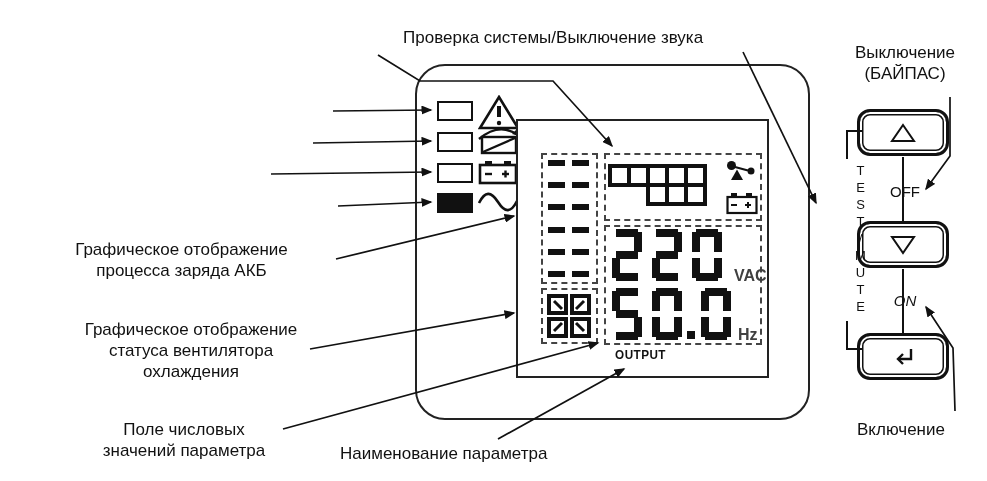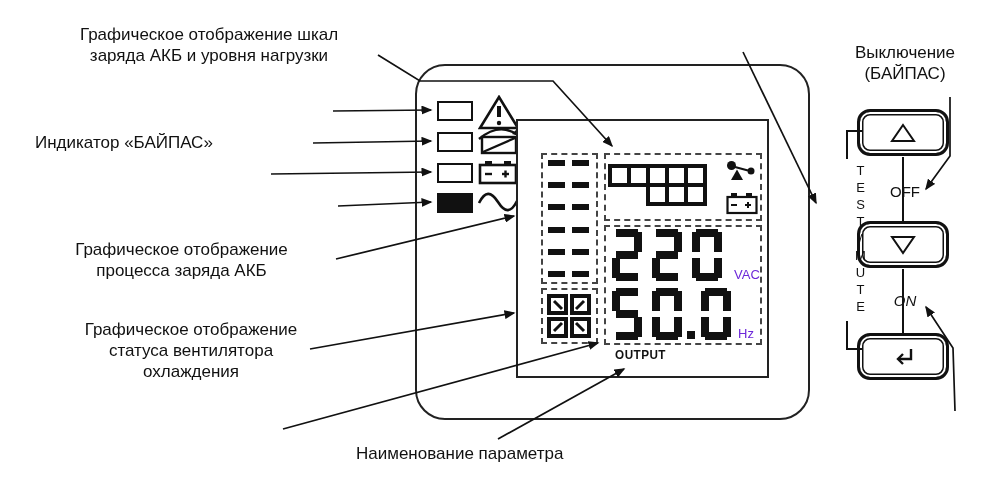--- a/index.html
+++ b/index.html
@@ -30,51 +30,52 @@
   .d7{position:relative;display:inline-block;width:30px;height:52px;margin:0 5px;}
   .sg{position:absolute;background:#111;display:block;}
   .sg-a{left:4px;right:4px;top:0;height:8px;}
   .sg-g{left:4px;right:4px;top:22px;height:8px;}
   .sg-d{left:4px;right:4px;bottom:0;height:8px;}
   .sg-f{left:0;top:3px;width:8px;height:20px;}
   .sg-b{right:0;top:3px;width:8px;height:20px;}
   .sg-e{left:0;bottom:3px;width:8px;height:20px;}
   .sg-c{right:0;bottom:3px;width:8px;height:20px;}
   .d7dot{display:inline-block;width:8px;height:8px;background:#111;margin:0 1px 1px 0;}
-  .unit{position:absolute;font-weight:400;font-size:13px;color:#6d28d9;}
+  .unit{position:absolute;font-weight:700;font-size:16px;color:#404040;}
   .param-name{position:absolute;left:516px;top:347px;width:249px;text-align:center;
               font-weight:700;font-size:13px;letter-spacing:.5px;transform:scaleX(.9);}
   
   .btn{position:absolute;left:857px;width:92px;height:47px;border:3px solid #111;border-radius:13px;
        background:#fff;box-shadow:inset 0 0 0 2px #fff,inset 0 0 0 3.5px #111;
        display:flex;align-items:center;justify-content:center;cursor:pointer;box-sizing:border-box;}
   .vtext{position:absolute;left:853px;top:163px;height:160px;
          writing-mode:vertical-lr;text-orientation:upright;
          font-size:13px;letter-spacing:2px;font-weight:400;color:#111;}
   .linelabel{position:absolute;background:#fff;font-size:15px;color:#111;text-align:center;padding:0 2px;}
   svg.overlay{position:absolute;left:0;top:0;pointer-events:none;}
 </style>
 </head>
 <body>
 
 <div id="stage">
 
-  <div class="lbl ctr" style="left:20px;top:24px;width:378px;">Графическое отображение шкал
-заряда АКБ и уровня нагрузки</div>
+  <div class="lbl" style="left:403px;top:27px;width:400px;">Проверка системы/Выключение звука</div>
   <div class="lbl ctr" style="left:840px;top:42px;width:130px;">Выключение
 (БАЙПАС)</div>
 
-  <div class="lbl" style="left:35px;top:132px;">Индикатор «БАЙПАС»</div>
 
   <div class="lbl ctr" style="left:28px;top:239px;width:307px;">Графическое отображение
 процесса заряда АКБ</div>
   <div class="lbl ctr" style="left:40px;top:319px;width:302px;">Графическое отображение
 статуса вентилятора
 охлаждения</div>
-  <div class="lbl" style="left:356px;top:443px;">Наименование параметра</div>
+  <div class="lbl ctr" style="left:58px;top:419px;width:252px;">Поле числовых
+значений параметра</div>
+  <div class="lbl" style="left:340px;top:443px;">Наименование параметра</div>
+  <div class="lbl ctr" style="left:838px;top:419px;width:126px;">Включение</div>
 
   <div class="panel"></div>
 
   <div class="ind-rect" style="top:101px;"></div>
   <div class="ind-rect" style="top:132px;"></div>
   <div class="ind-rect" style="top:163px;"></div>
   <div class="ind-rect filled" style="top:193px;"></div>
 
   <svg class="ind-icon" style="left:478px;top:95px;" width="42" height="36" viewBox="0 0 42 36">
     <polygon points="21,2 40,33 2,33" fill="none" stroke="#111" stroke-width="2.6"></polygon>

